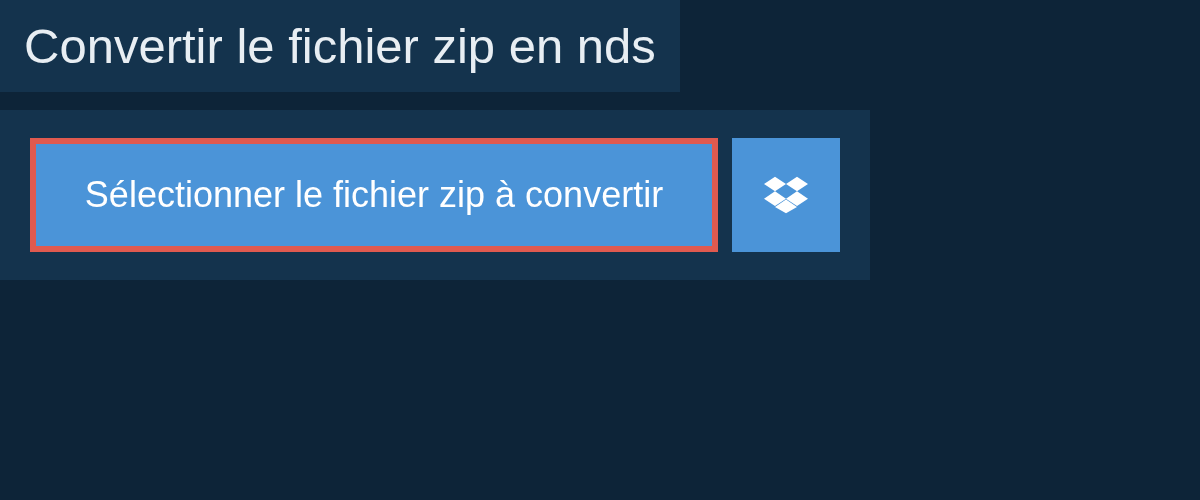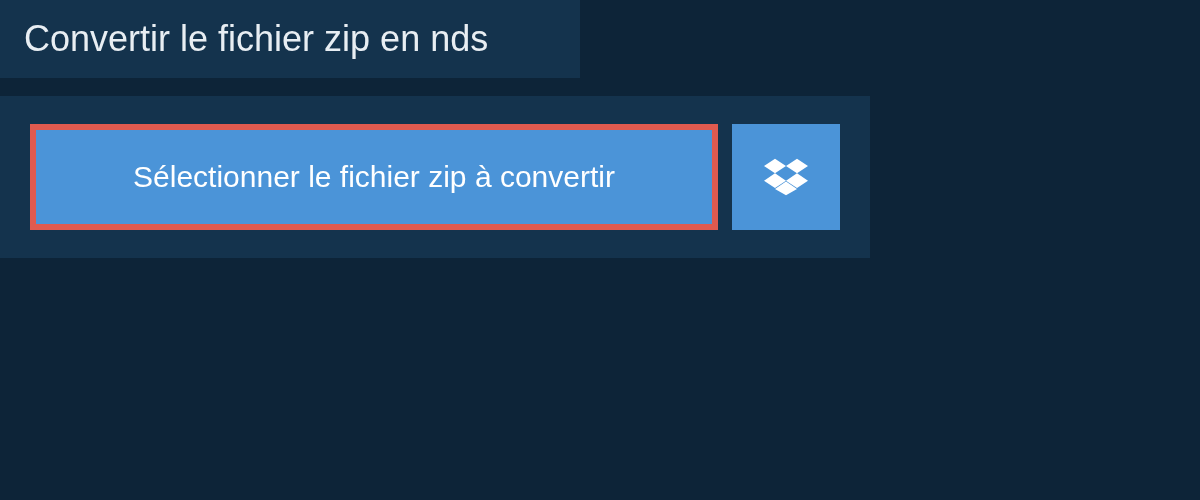--- a/index.html
+++ b/index.html
@@ -15,37 +15,37 @@
       overflow: hidden;
     }
     .title-bar {
       background-color: #14334d;
       padding: 18px 24px;
       display: inline-block;
       min-width: 580px;
     }
     .title-text {
       color: #e8eef3;
-      font-size: 36px;
+      font-size: 49px;
       font-weight: 300;
     }
     .panel {
       background-color: #14334d;
       margin-top: 18px;
       padding: 28px 30px;
       width: 870px;
       display: flex;
       gap: 14px;
     }
     .select-button {
       flex: 1;
       background-color: #4b94d8;
       border: 6px solid #e05a4f;
       color: #ffffff;
-      font-size: 30px;
+      font-size: 36px;
       font-weight: 300;
       padding: 30px 20px;
       text-align: center;
       cursor: pointer;
       display: flex;
       align-items: center;
       justify-content: center;
     }
     .dropbox-button {
       width: 108px;

